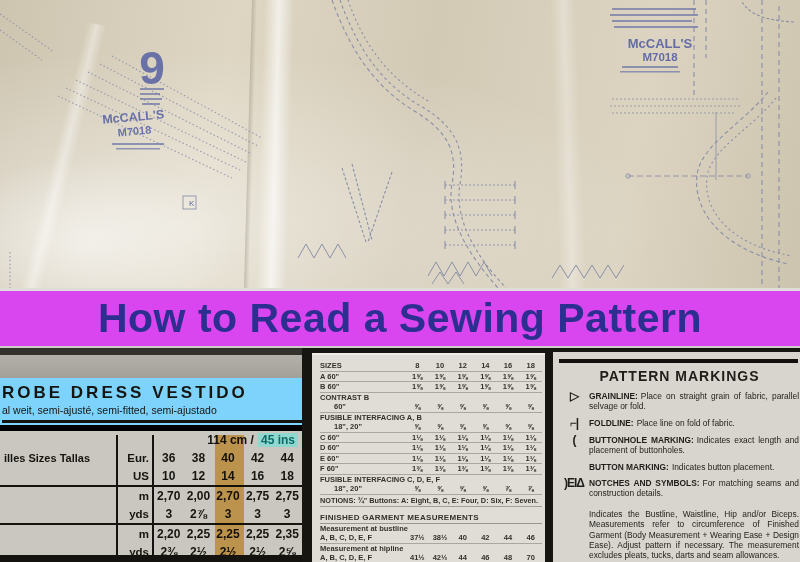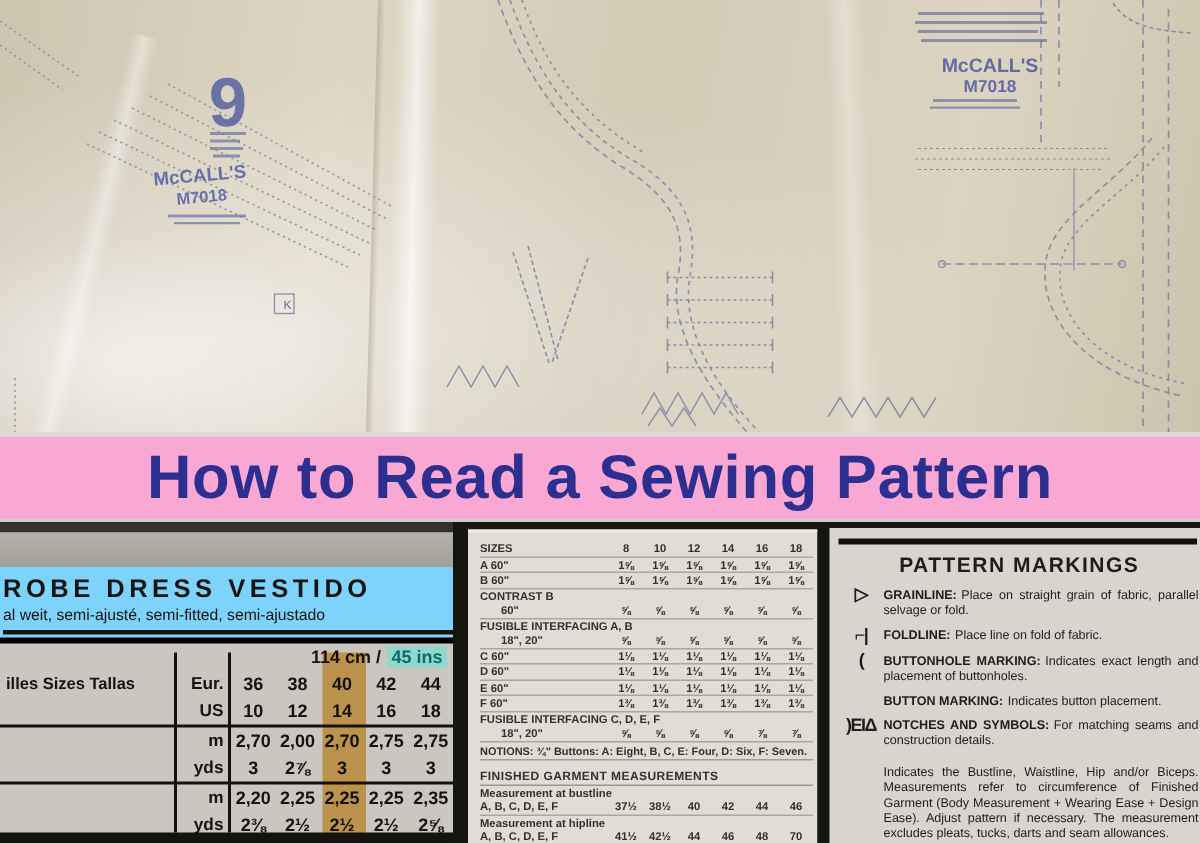--- a/index.html
+++ b/index.html
@@ -18,39 +18,39 @@
       background:linear-gradient(90deg,transparent,rgba(255,255,255,.4) 50%,transparent);}
   .c3{left:555px;top:-5px;width:26px;height:300px;transform:rotate(-2deg);
       background:linear-gradient(90deg,transparent,rgba(255,255,255,.3) 50%,transparent);}
   .c4{left:248px;top:0;width:5px;height:288px;transform:rotate(1.6deg);
       background:linear-gradient(90deg,rgba(110,100,80,.28),transparent);}
   .c5{left:0;top:150px;width:250px;height:140px;
       background:radial-gradient(ellipse at 35% 65%, rgba(255,255,255,.5), transparent 65%);}
   .photo svg{position:absolute;left:0;top:0;}
 
   
-  .banner{position:absolute;left:0;top:288px;width:800px;height:60px;background:#f9a8d4;
+  .banner{position:absolute;left:0;top:288px;width:800px;height:60px;background:#d946ef;
           border-top:3px solid #dedcd8;border-bottom:2px solid #cfcdc9;box-sizing:border-box;
           display:flex;align-items:center;justify-content:center;}
   .banner h1{margin:0;font-size:41px;font-weight:bold;color:#2c2f90;letter-spacing:0.5px;}
 
   
   .panels{position:absolute;left:0;top:348px;width:800px;height:214px;background:#17150f;display:flex;}
 
   
   .panel-left{position:relative;width:302px;height:214px;background:#cac7c0;color:#15140f;flex:none;overflow:hidden;}
   .lp-topdark{height:7px;background:#34322d;}
   .lp-band{height:23px;background:linear-gradient(#b4b1aa,#a3a099);}
   .lp-head{padding:5px 0 2px 2px;background:#7dd3fc;}
   .lp-title{font-size:17px;font-weight:bold;letter-spacing:3px;white-space:nowrap;}
   .lp-sub{font-size:10.5px;margin-top:1px;white-space:nowrap;}
   .lp-rule{height:3px;background:#14130f;margin-top:4px;}
   .lp-table{position:relative;font-weight:bold;}
   .lp-hdr{display:flex;justify-content:flex-end;align-items:center;height:18px;
-          border-top:4px solid #000000;font-size:12px;padding-right:4px;gap:4px;text-align:center;}
+          border-top:6px solid #000000;font-size:12px;padding-right:4px;gap:4px;text-align:center;}
   .teal{background:#8fd8d0;color:#0d6b66;padding:0 3px;font-weight:bold;}
   .lp-row{display:flex;align-items:center;height:18px;font-size:12px;justify-content:center;}
   .lp-label{width:118px;padding-left:4px;font-size:11px;white-space:nowrap;box-sizing:border-box;}
   .lp-unit{width:36px;text-align:right;padding-right:5px;box-sizing:border-box;font-size:11.5px;}
   .lp-cells{flex:1;display:flex;}
   .lp-cells .cell{flex:1;text-align:center;}
   .lp-fabric-rows{border-top:2px solid #14130f;}
   .lp-fabric-rows > div:nth-child(2){border-bottom:2px solid #14130f;}
   .lp-bottom{position:absolute;left:0;right:0;bottom:0;height:7px;background:#14130f;}
   .vline{position:absolute;width:2px;background:#14130f;top:87px;bottom:7px;}

